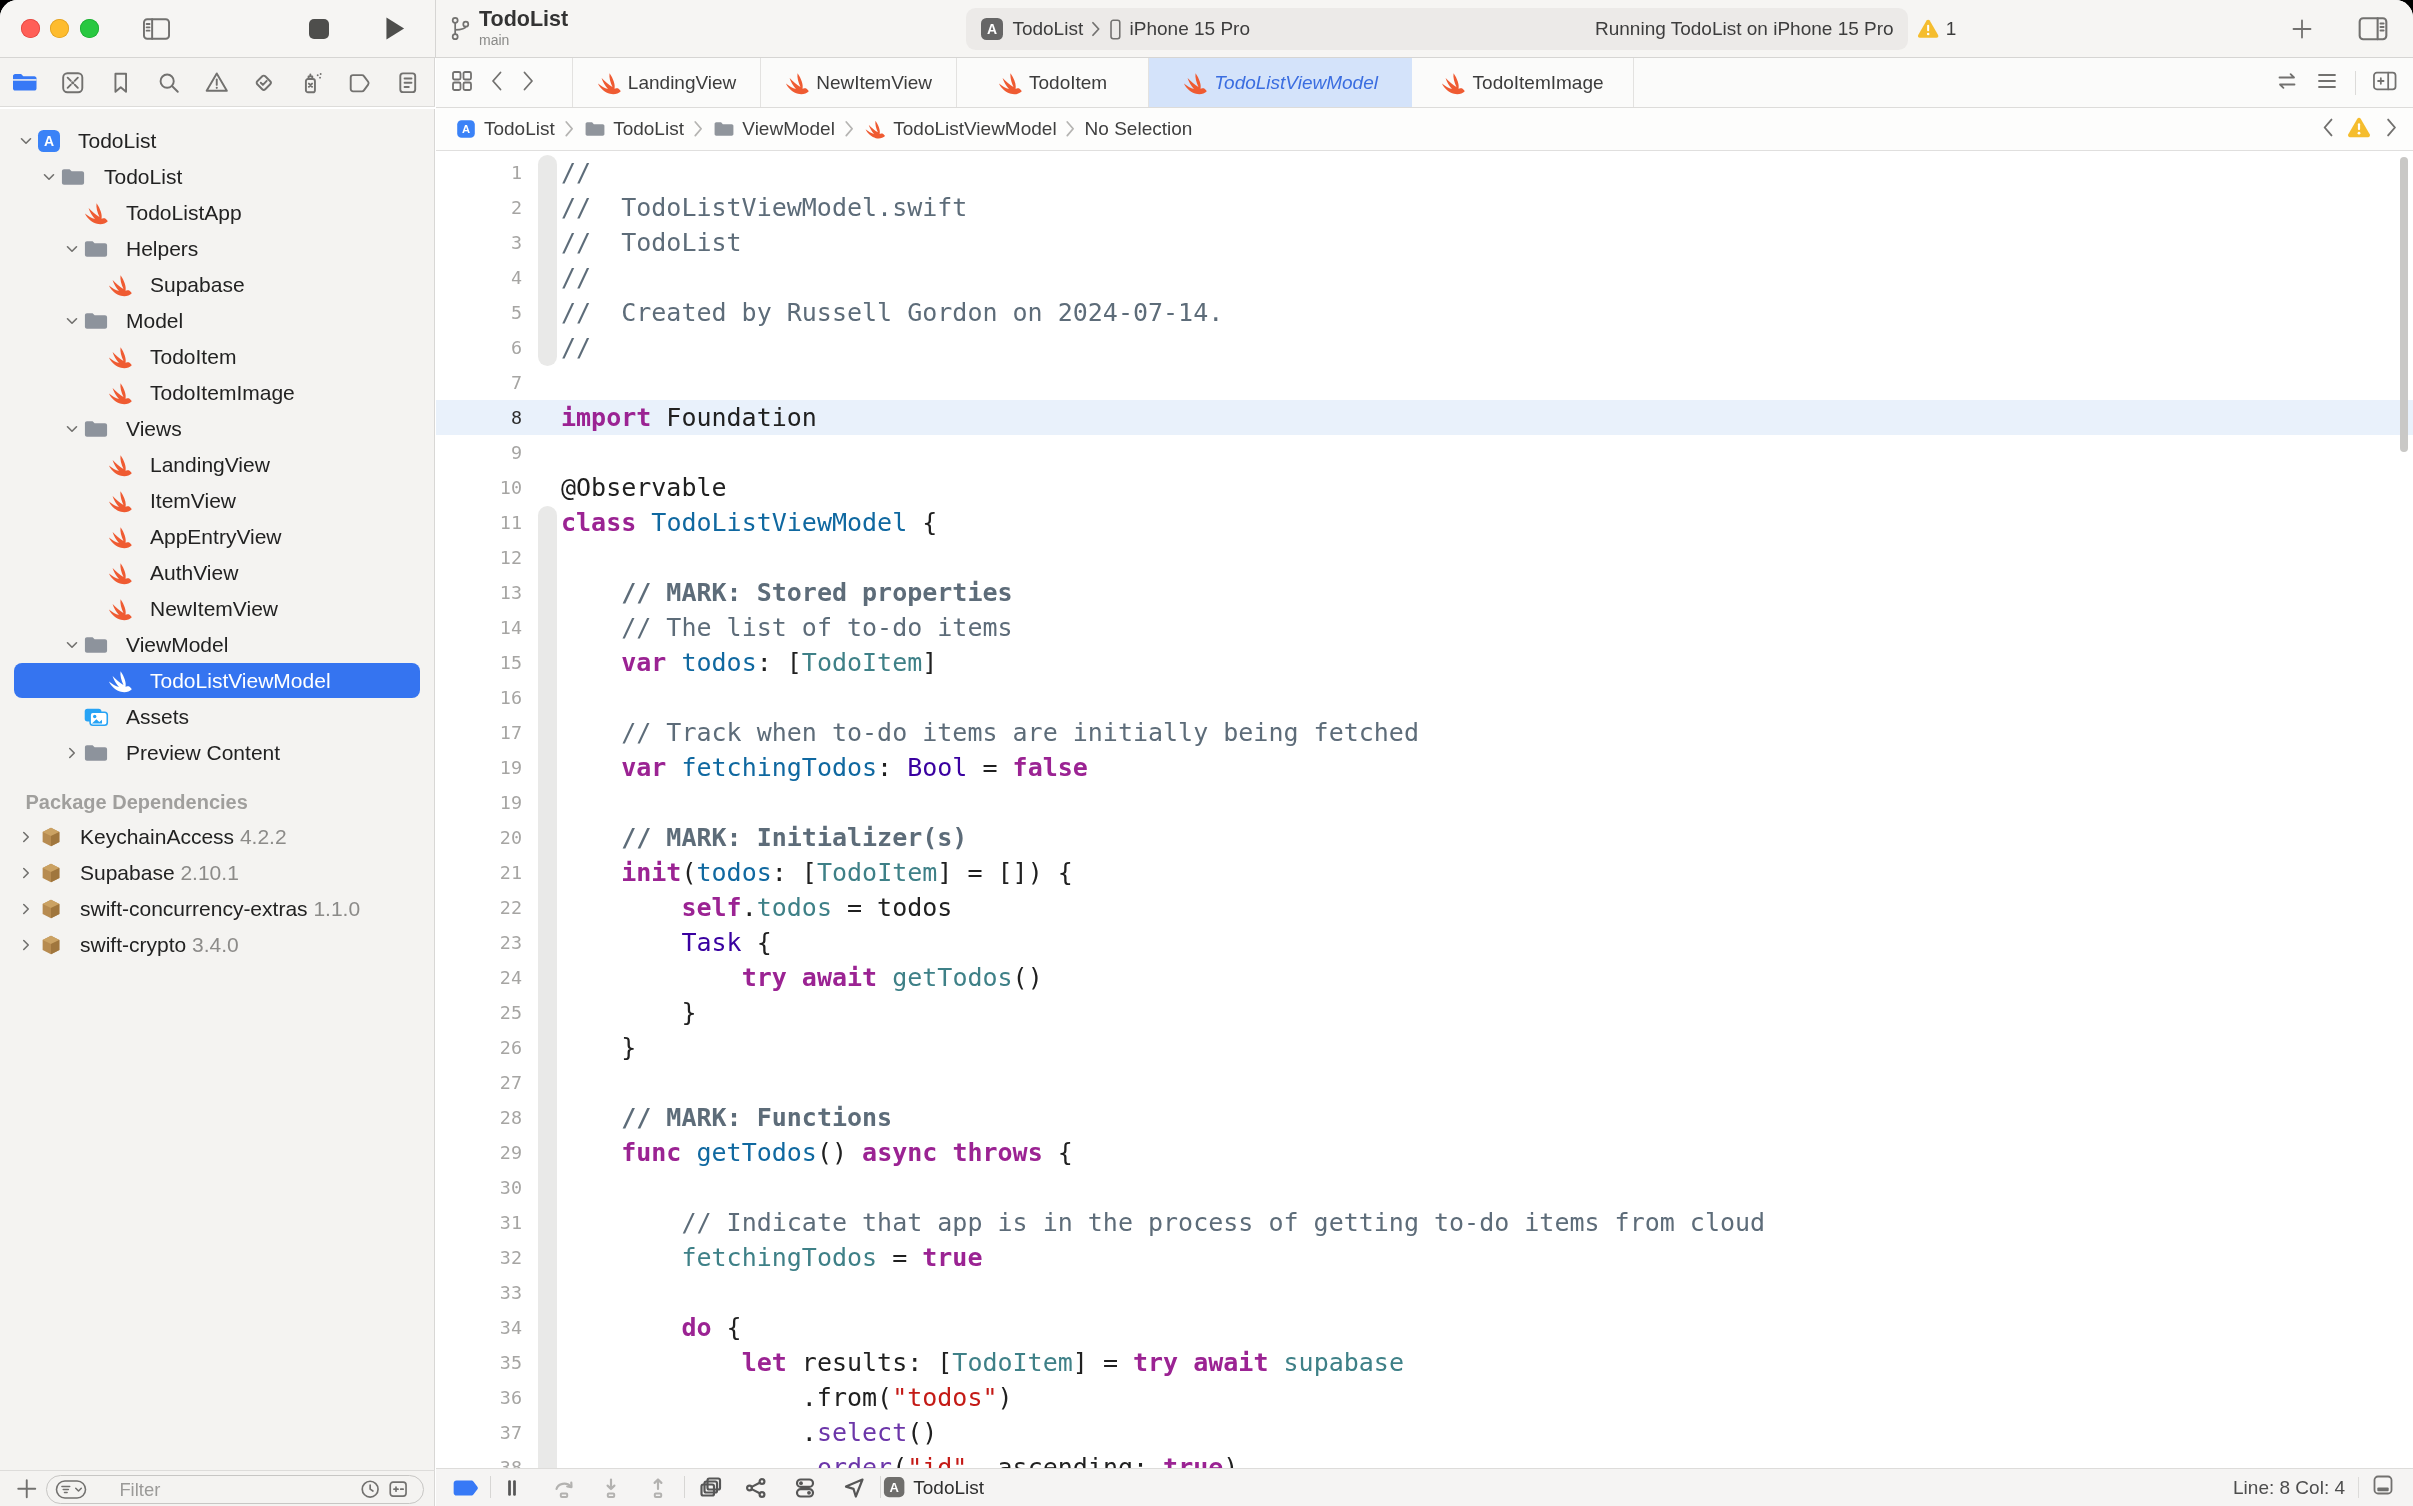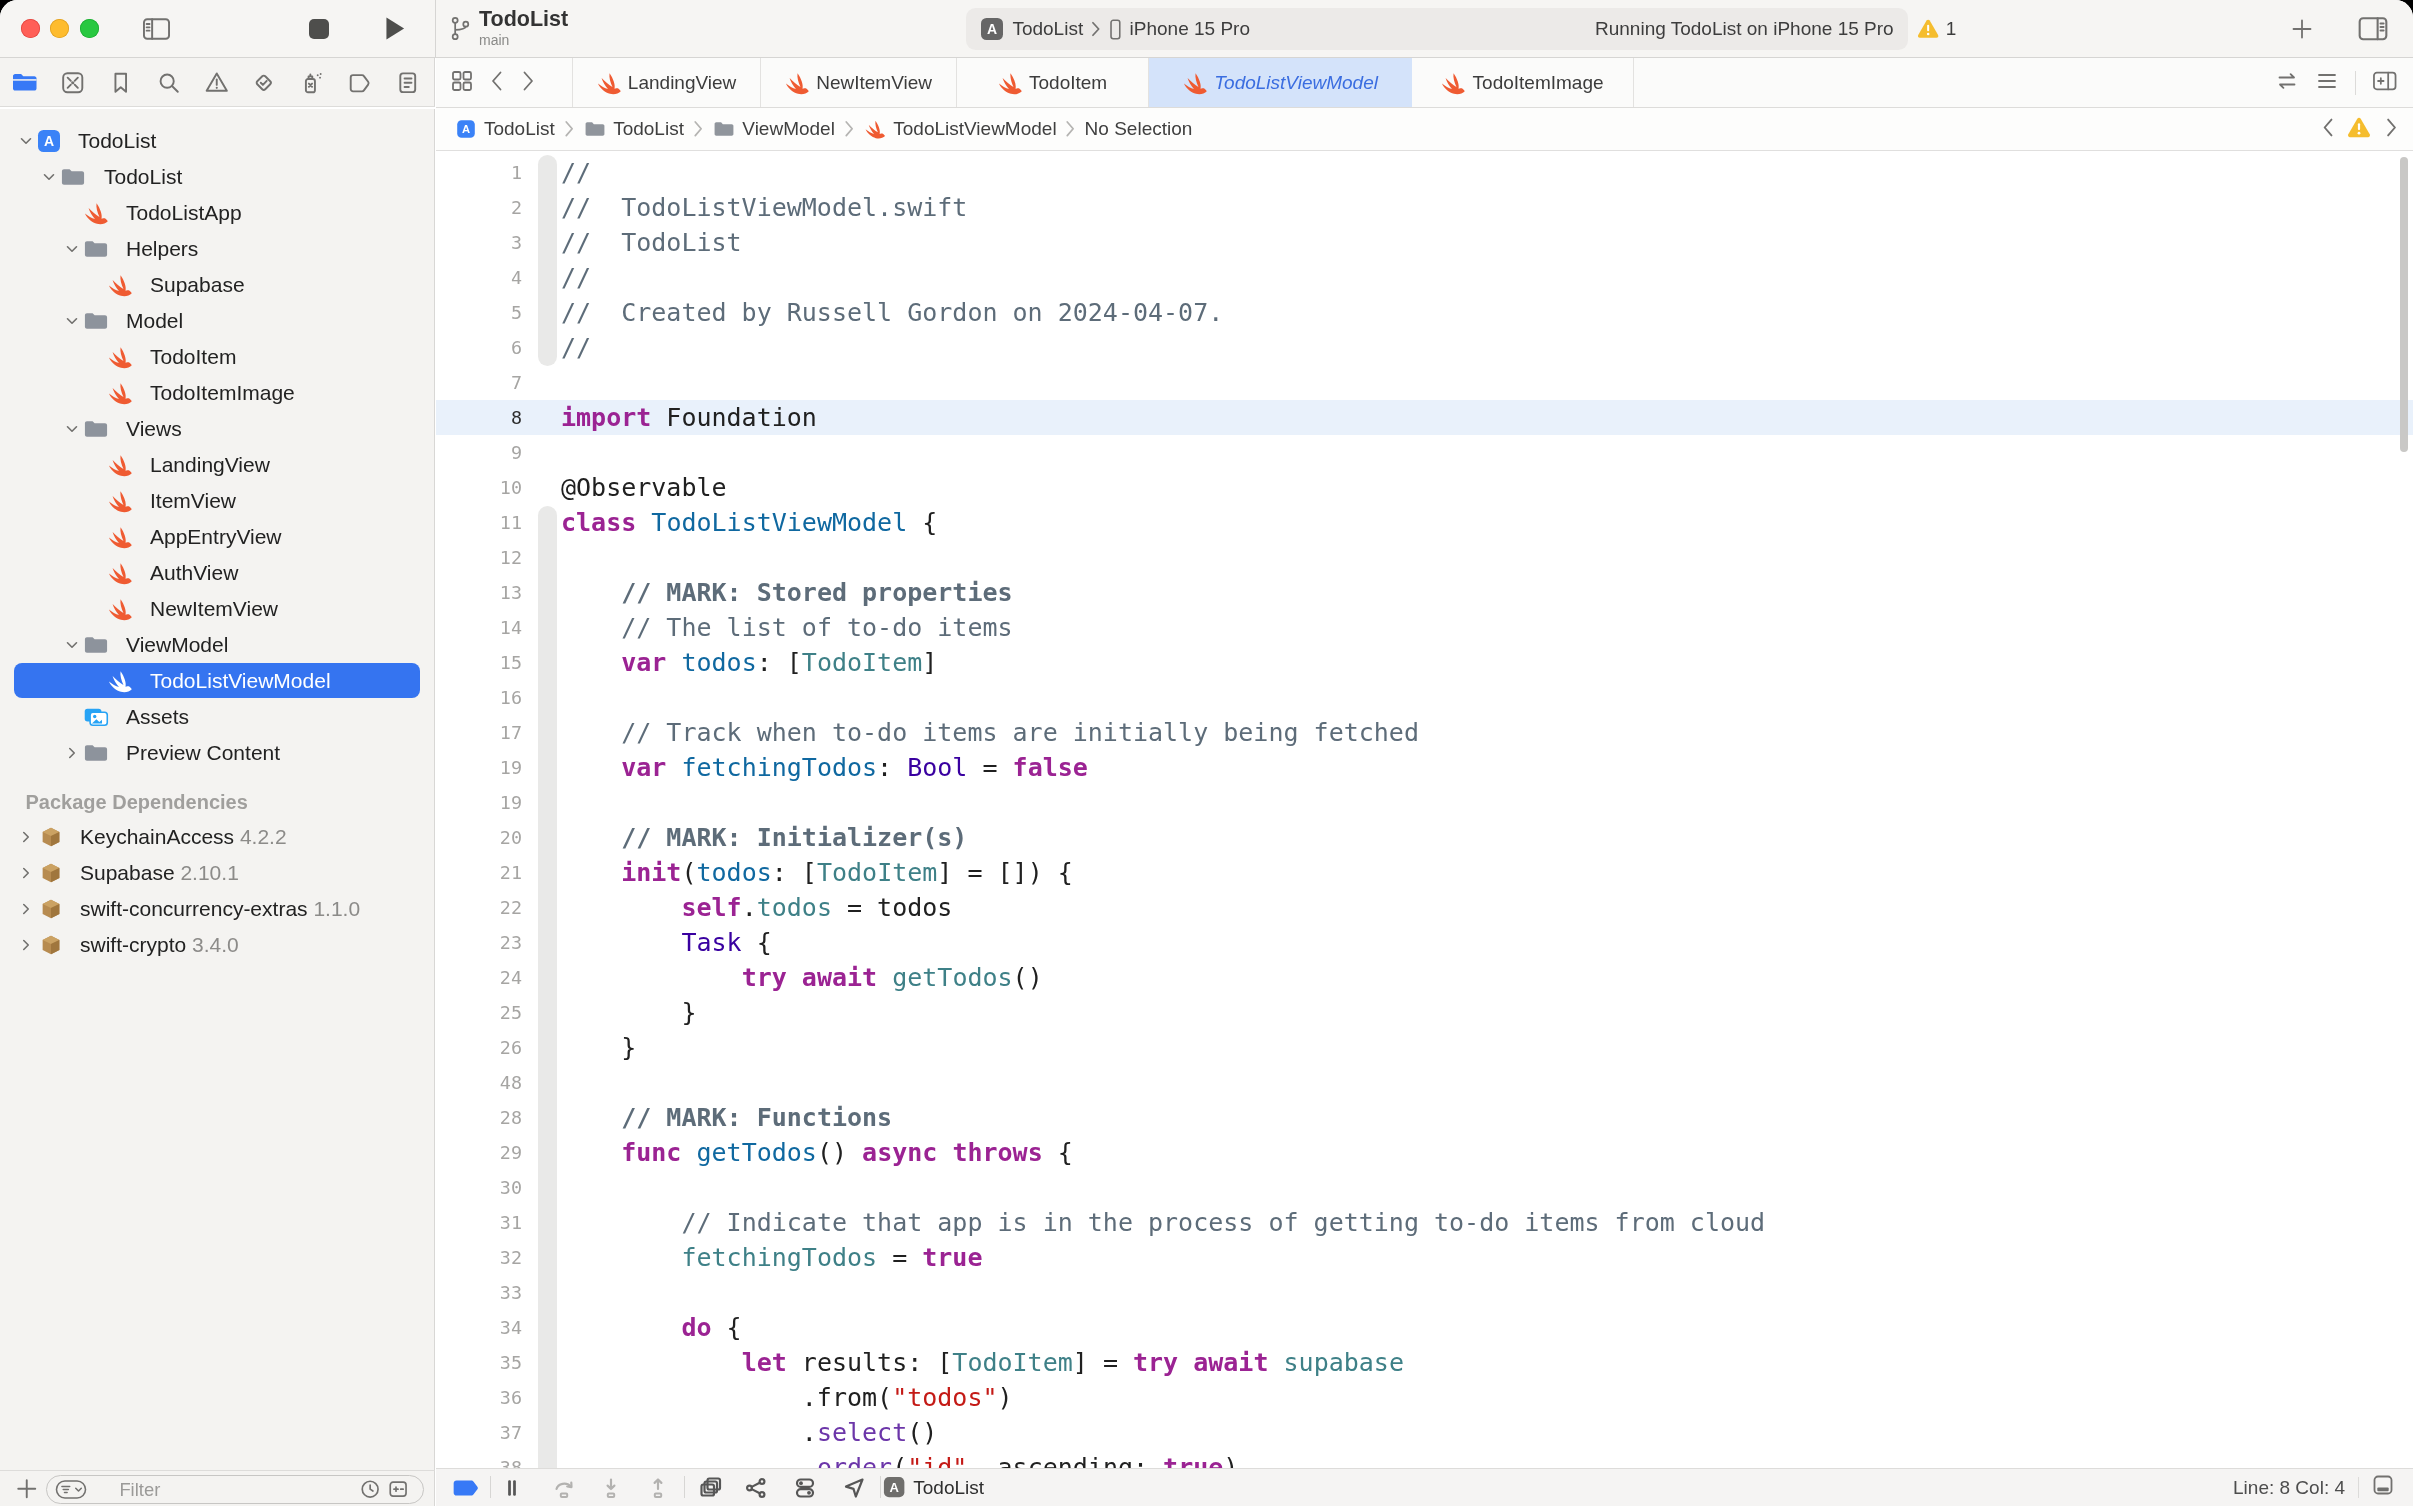--- a/index.html
+++ b/index.html
@@ -677,21 +677,21 @@
           <div class="crow">
             <span class="ln">3</span>
             <pre class="src"><span class="cm">//  TodoList</span></pre>
           </div>
           <div class="crow">
             <span class="ln">4</span>
             <pre class="src"><span class="cm">//</span></pre>
           </div>
           <div class="crow">
             <span class="ln">5</span>
-            <pre class="src"><span class="cm">//  Created by Russell Gordon on 2024-04-07.</span></pre>
+            <pre class="src"><span class="cm">//  Created by Russell Gordon on 2024-07-14.</span></pre>
           </div>
           <div class="crow">
             <span class="ln">6</span>
             <pre class="src"><span class="cm">//</span></pre>
           </div>
           <div class="crow">
             <span class="ln">7</span>
             <pre class="src"></pre>
           </div>
           <div class="crow cur">
@@ -764,21 +764,21 @@
           </div>
           <div class="crow">
             <span class="ln">25</span>
             <pre class="src"><span class="pl">        }</span></pre>
           </div>
           <div class="crow">
             <span class="ln">26</span>
             <pre class="src"><span class="pl">    }</span></pre>
           </div>
           <div class="crow">
-            <span class="ln">48</span>
+            <span class="ln">27</span>
             <pre class="src"></pre>
           </div>
           <div class="crow">
             <span class="ln">28</span>
             <pre class="src"><span class="pl">    </span><span class="cmb">// MARK: Functions</span></pre>
           </div>
           <div class="crow">
             <span class="ln">29</span>
             <pre class="src"><span class="pl">    </span><span class="kw">func</span><span class="pl"> </span><span class="dc">getTodos</span><span class="pl">() </span><span class="kw">async</span><span class="pl"> </span><span class="kw">throws</span><span class="pl"> {</span></pre>
           </div>

